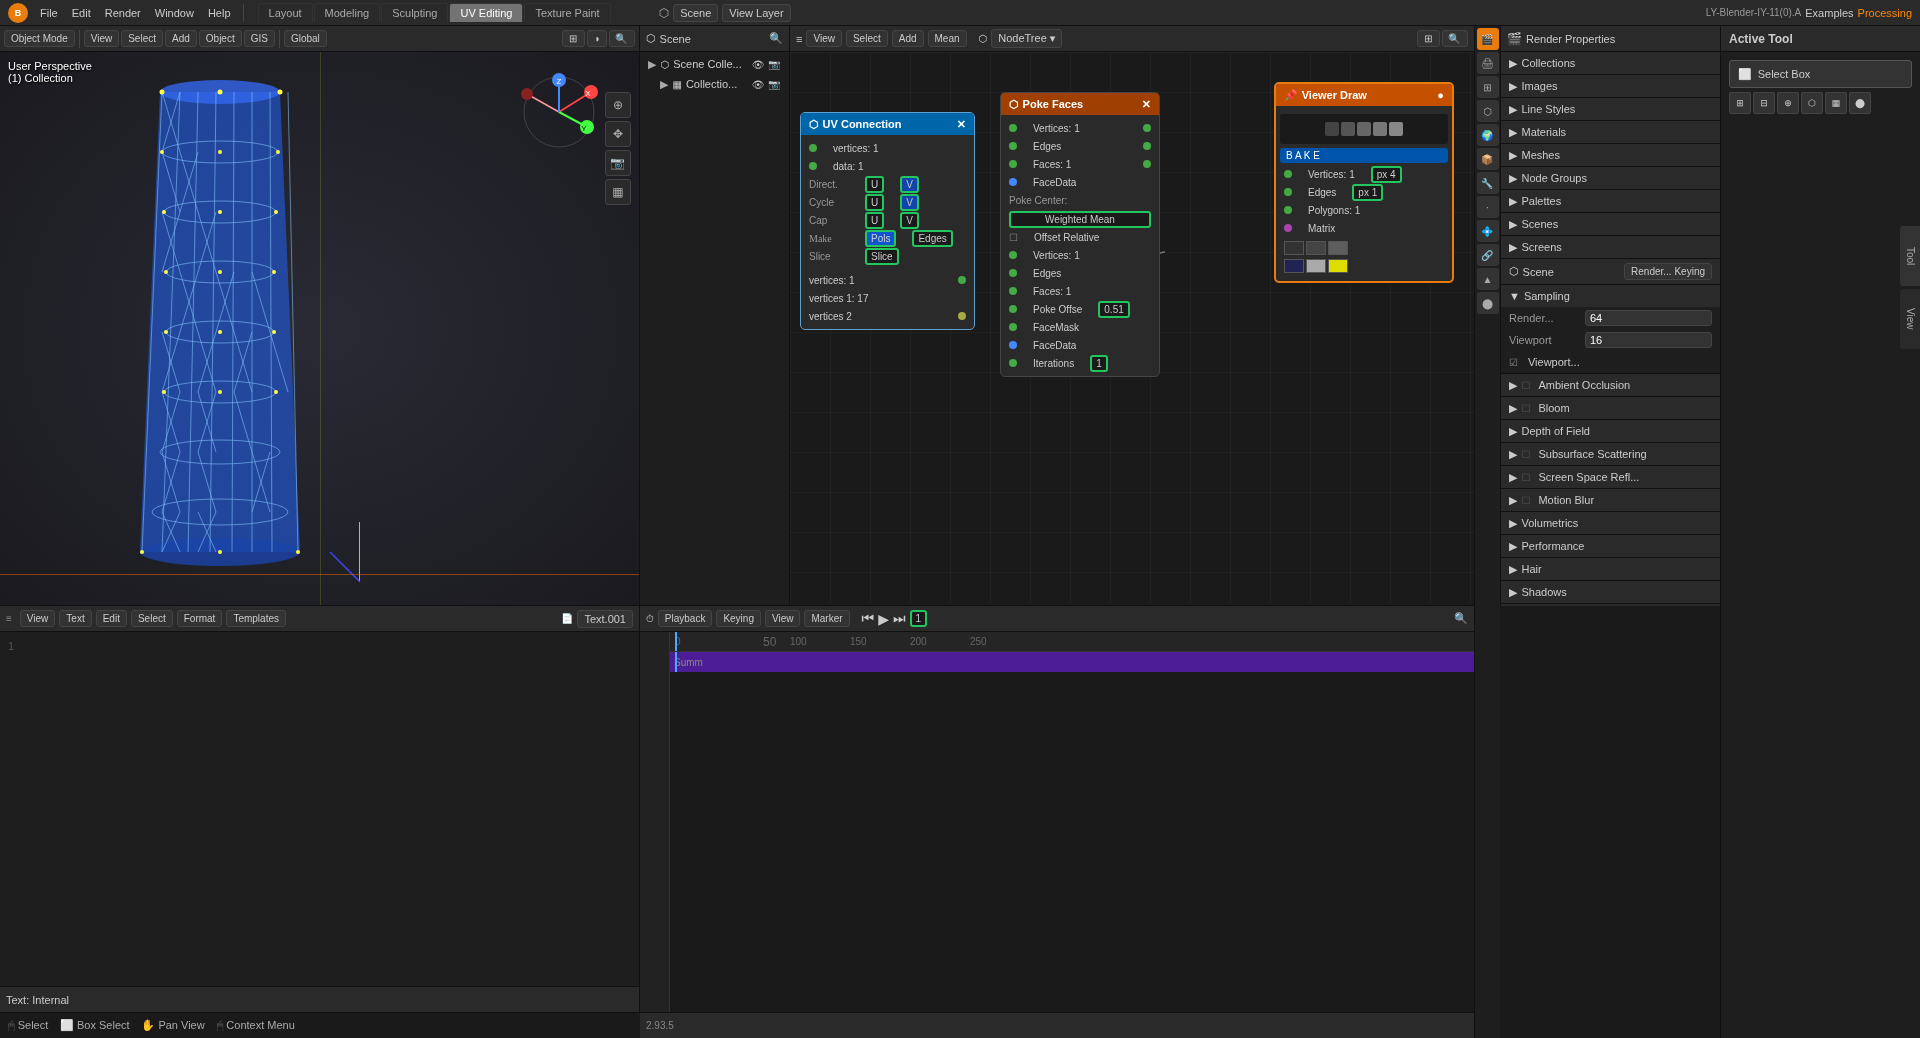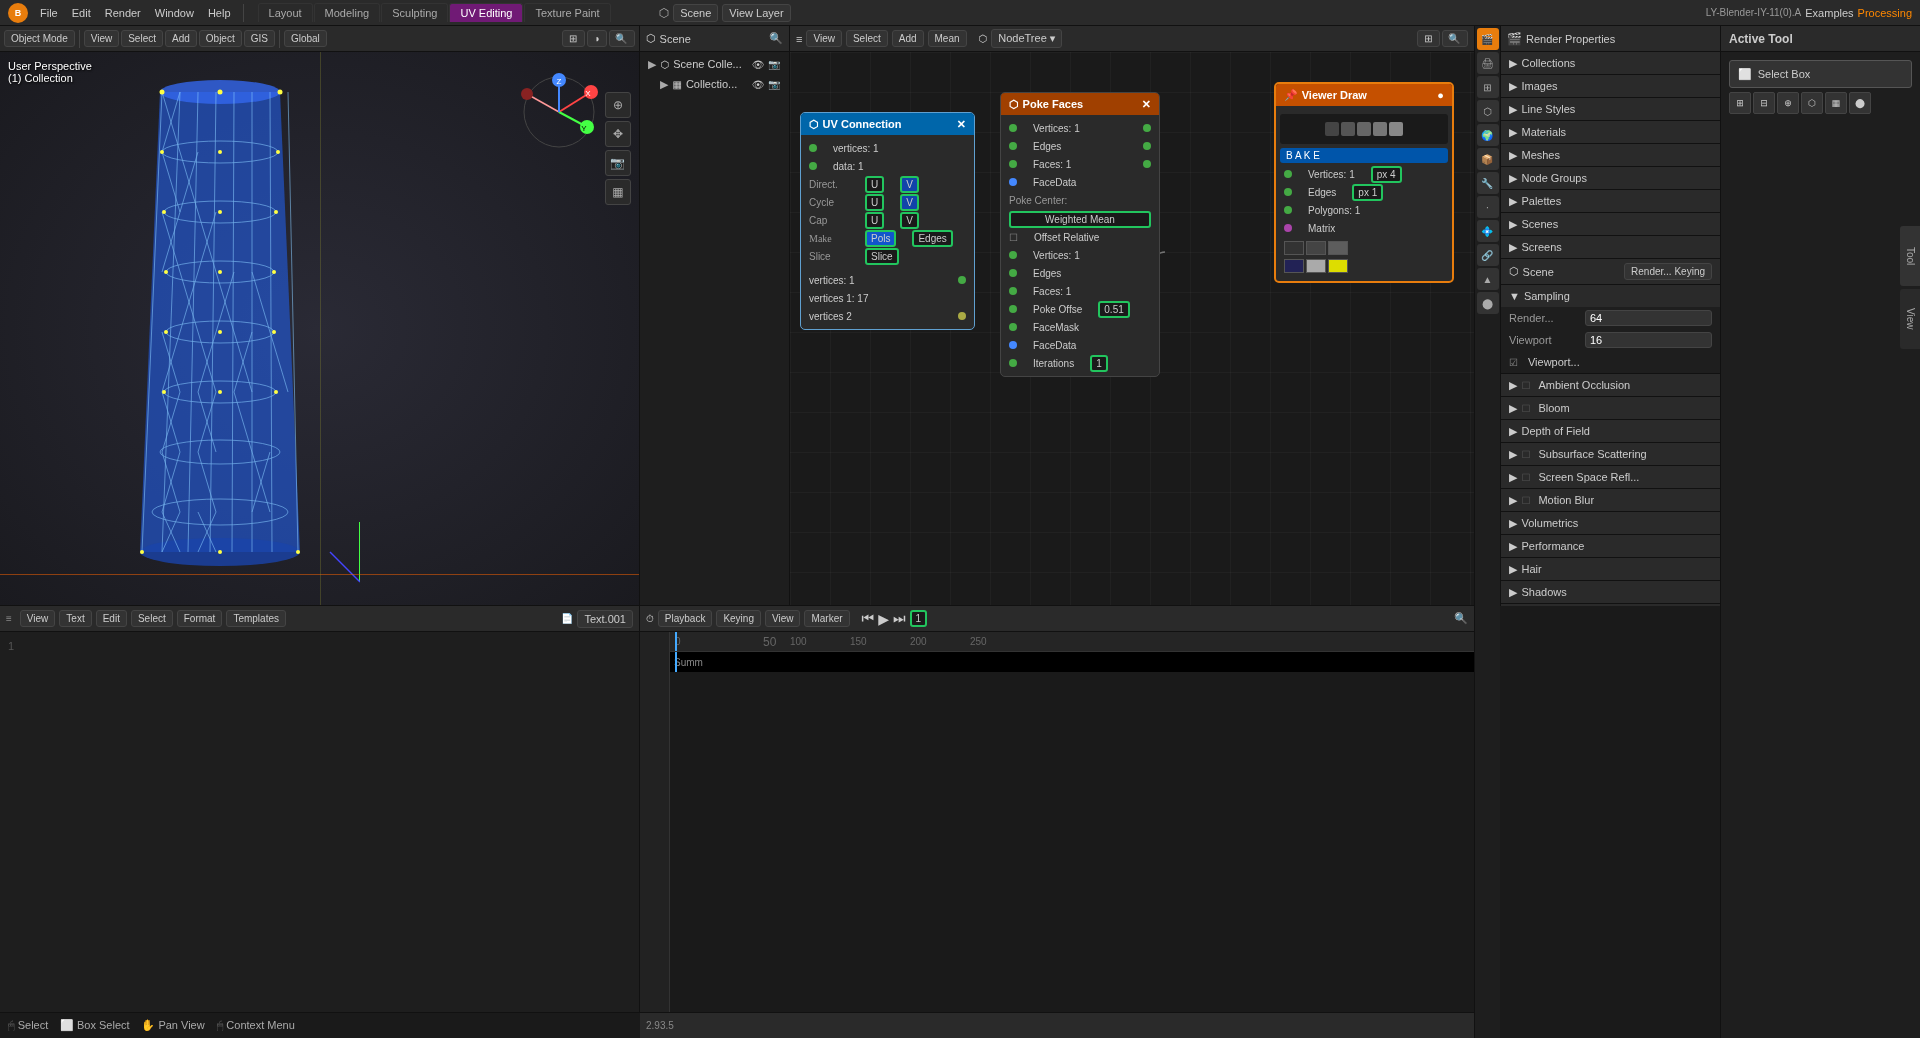--- a/index.html
+++ b/index.html
@@ -61,21 +61,21 @@
       padding: 3px 10px;
       background: #2a2a2a;
       color: #aaa;
       border-radius: 3px 3px 0 0;
       cursor: pointer;
       font-size: 11px;
       border: 1px solid #333;
       border-bottom: none;
     }
     .workspace-tab.active {
-      background: #701a75;
+      background: #737373;
       color: #fff;
     }
     .top-bar-right {
       margin-left: auto;
       display: flex;
       align-items: center;
       gap: 4px;
       padding-right: 8px;
       color: #ccc;
       font-size: 11px;
@@ -730,20 +730,23 @@
         <span class="toolbar-btn">Format</span>
         <span class="toolbar-btn">Templates</span>
         <div style="margin-left:auto;display:flex;align-items:center;gap:4px;">
           <span style="font-size:10px;">📄</span>
           <span class="dropdown-btn">Text.001</span>
         </div>
       </div>
       <div class="text-editor-content">
         <div style="color:#555;font-size:11px;padding:4px;">1</div>
       </div>
+      <div class="text-editor-status">
+        <span>Text: Internal</span>
+      </div>
     </div>
 
     <div style="height:26px;background:#1a1a1a;border-top:1px solid #111;display:flex;align-items:center;padding:0 8px;gap:12px;font-size:11px;color:#aaa;width:100%;">
       <span>
         <span style="color:#777;">🖱</span>
         <span>Select</span>
       </span>
       <span>
         <span style="color:#777;">⬜</span>
         <span>Box Select</span>
@@ -1020,21 +1023,21 @@
               <span style="position:absolute;left:120px;font-size:10px;color:#666;">100</span>
               <span style="position:absolute;left:180px;font-size:10px;color:#666;">150</span>
               <span style="position:absolute;left:240px;font-size:10px;color:#666;">200</span>
               <span style="position:absolute;left:300px;font-size:10px;color:#666;">250</span>
 
               <div style="position:absolute;left:5px;top:0;width:2px;height:100%;background:#4af;"></div>
             </div>
 
             <div style="height:calc(100% - 20px);background:#1a1a1a;position:relative;">
 
-              <div style="height:20px;background:#000000;display:flex;align-items:center;padding:0 4px;position:relative;">
+              <div style="height:20px;background:#4c1d95;display:flex;align-items:center;padding:0 4px;position:relative;">
                 <span style="font-size:10px;color:#888;">Summ</span>
 
                 <div style="position:absolute;left:5px;top:0;width:2px;height:100%;background:#4af;"></div>
               </div>
             </div>
           </div>
         </div>
       </div>
 
       <div class="timeline-status">

